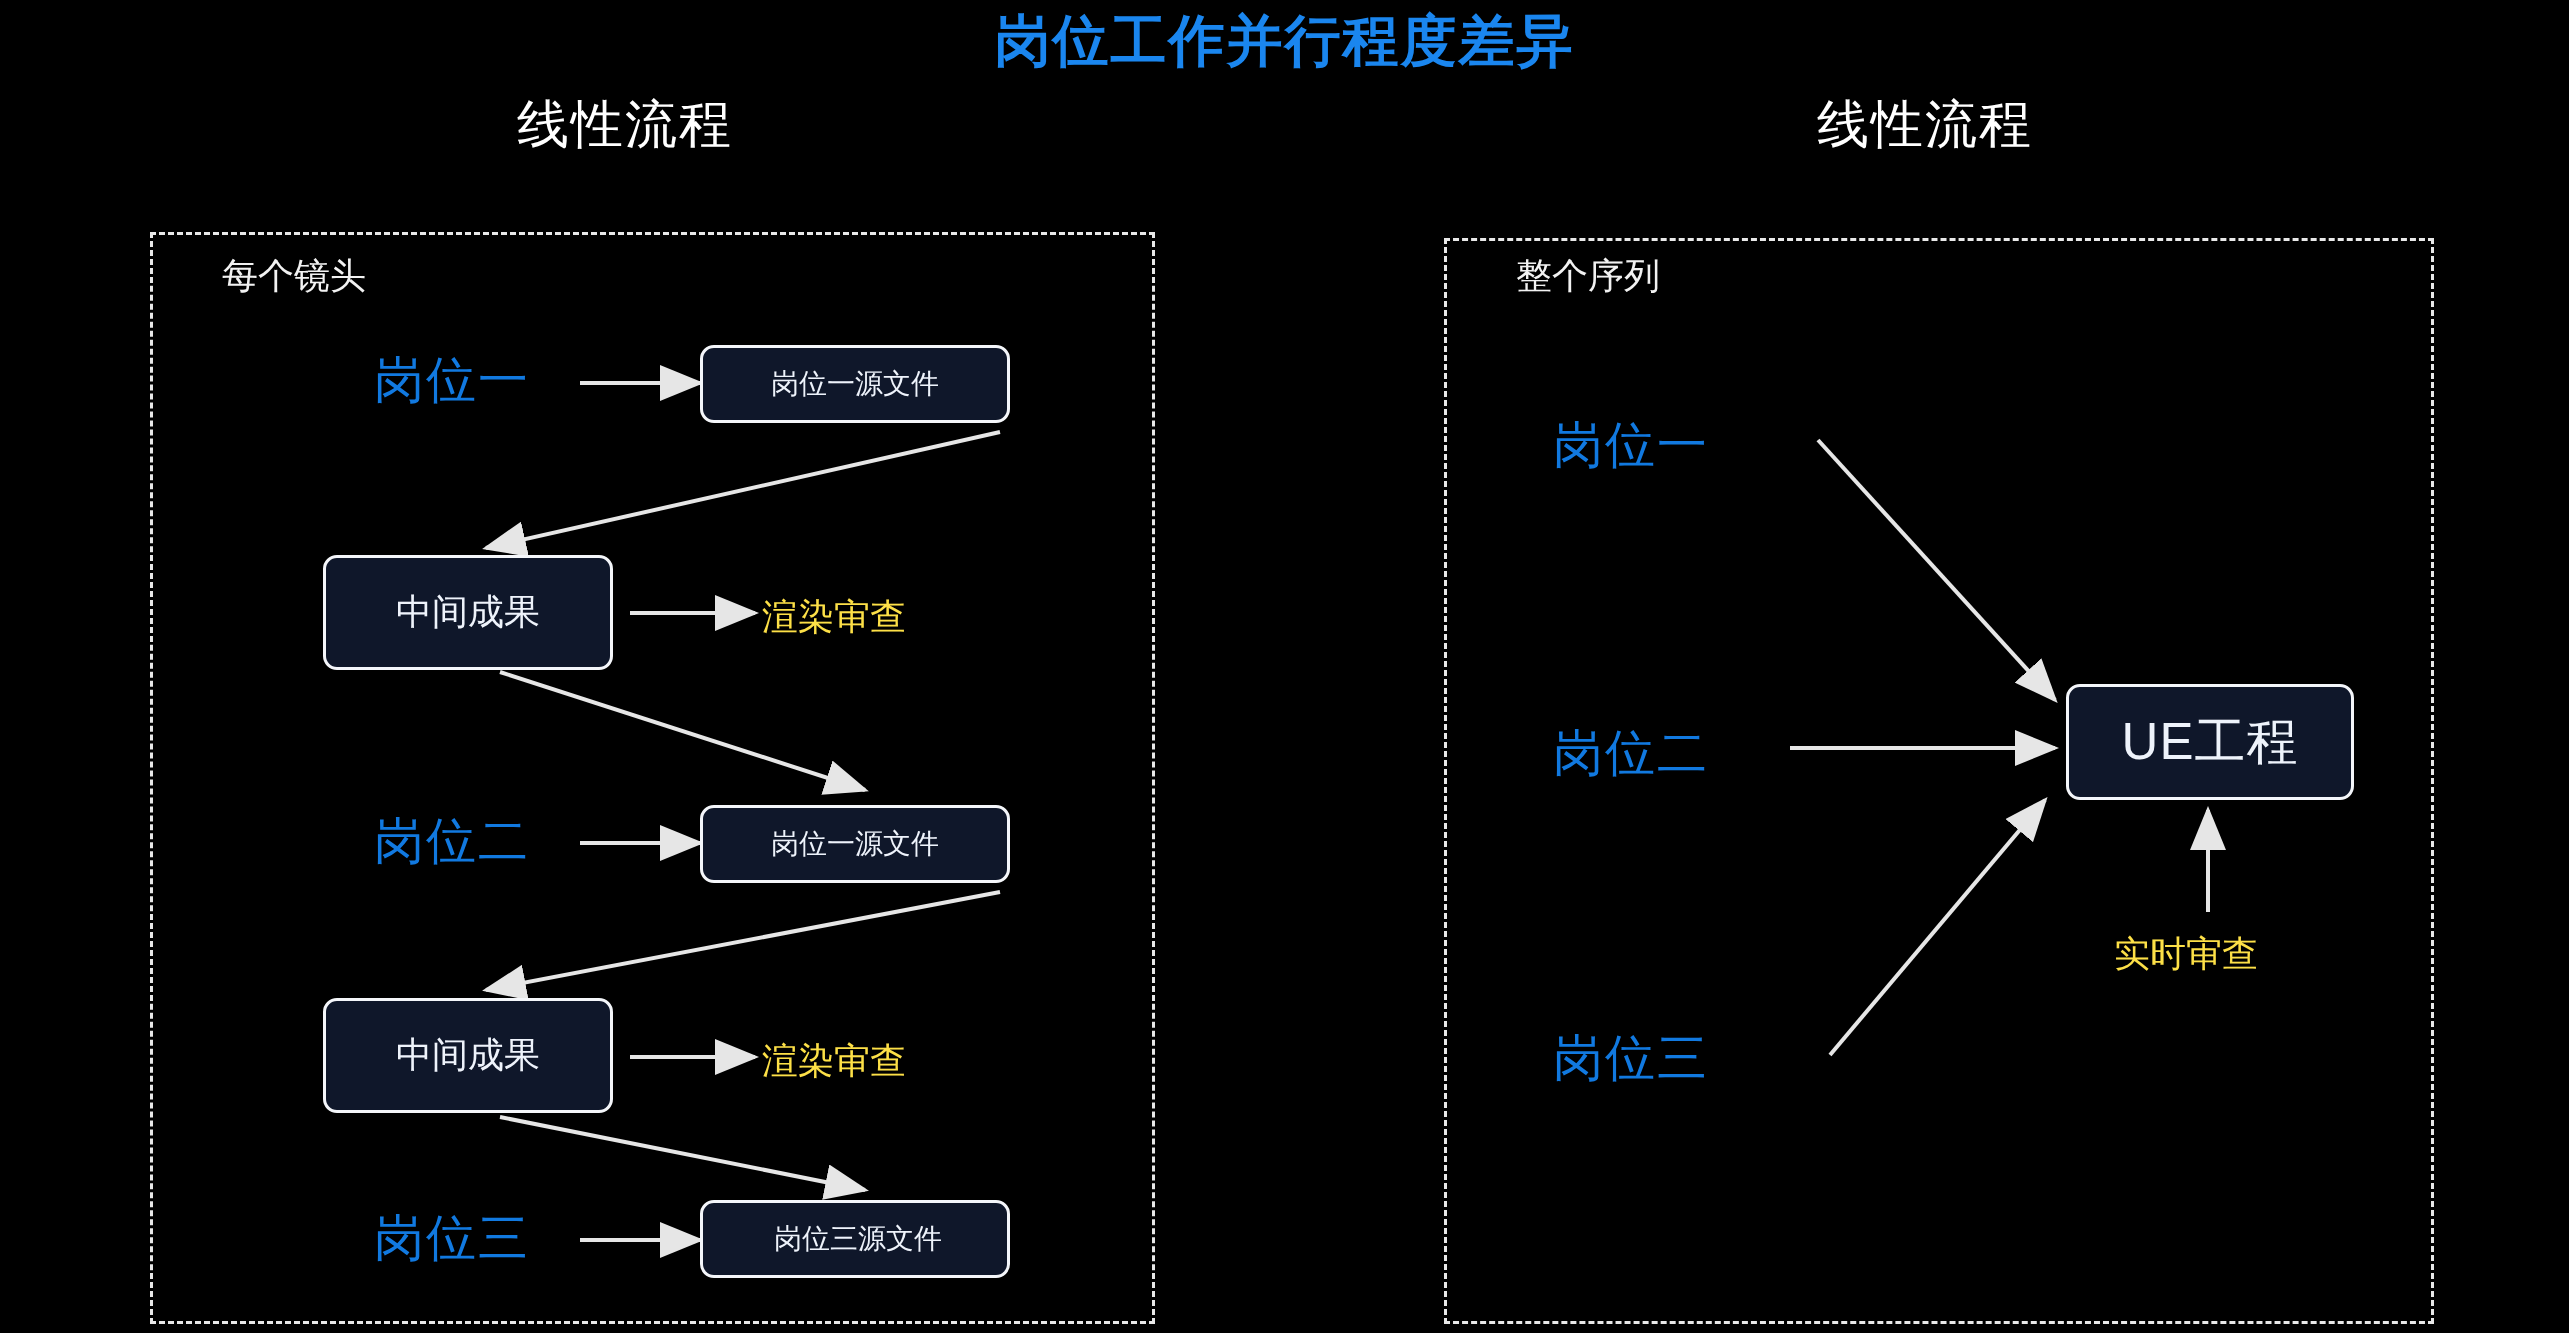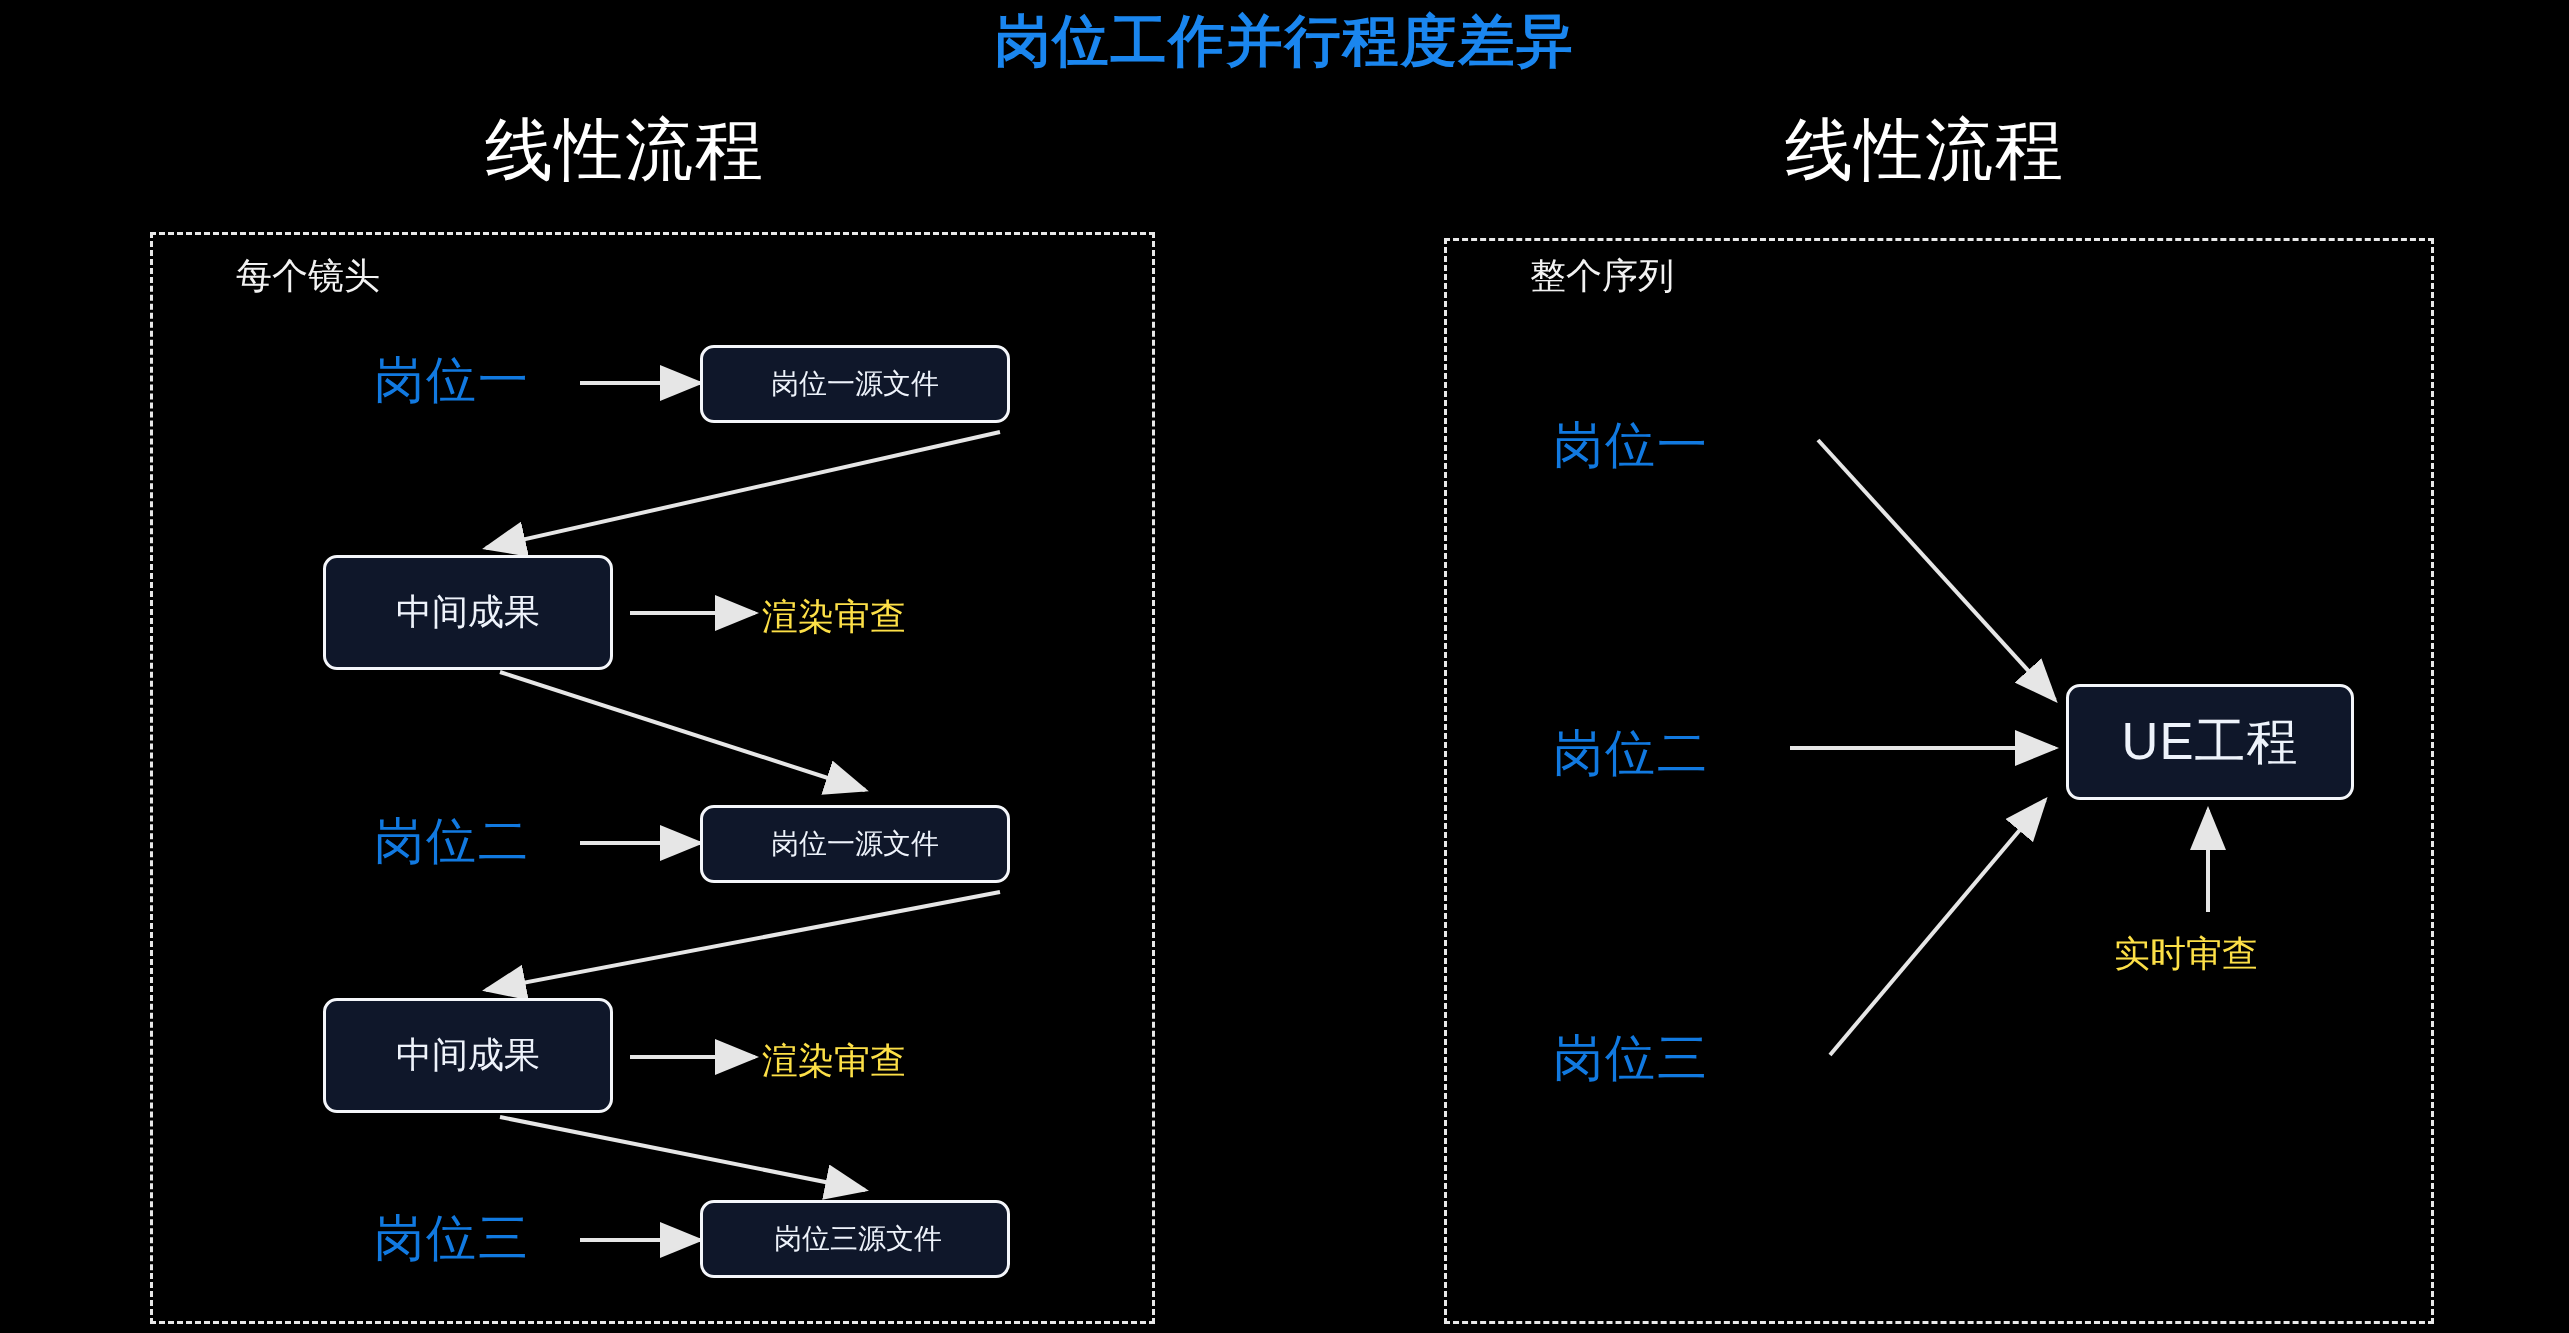--- a/index.html
+++ b/index.html
@@ -32,23 +32,23 @@
     width: 2569px;
     text-align: center;
     color: #1a86ef;
     font-size: 56px;
     font-weight: 700;
     letter-spacing: 2px;
     white-space: nowrap;
   }
   .subtitle {
     position: absolute;
-    top: 105px;
+    top: 90px;
     color: #ffffff;
-    font-size: 68px;
+    font-size: 52px;
     font-weight: 400;
     letter-spacing: 2px;
     white-space: nowrap;
     text-align: center;
   }
   .subtitle-left  { left: 370px;  width: 510px; }
   .subtitle-right { left: 1670px; width: 510px; }
 
   .panel {
     position: absolute;
@@ -57,21 +57,20 @@
     background: transparent;
   }
   .panel-left  { left: 150px;  top: 232px; width: 1005px; height: 1092px; }
   .panel-right { left: 1444px; top: 238px; width: 990px;  height: 1086px; }
 
   .panel-label {
     position: absolute;
     color: #f2f2f2;
     font-size: 36px;
     white-space: nowrap;
-    margin-left: 14px;
   }
 
   .role {
     position: absolute;
     color: #1179e0;
     font-size: 50px;
     letter-spacing: 2px;
     white-space: nowrap;
   }
 

